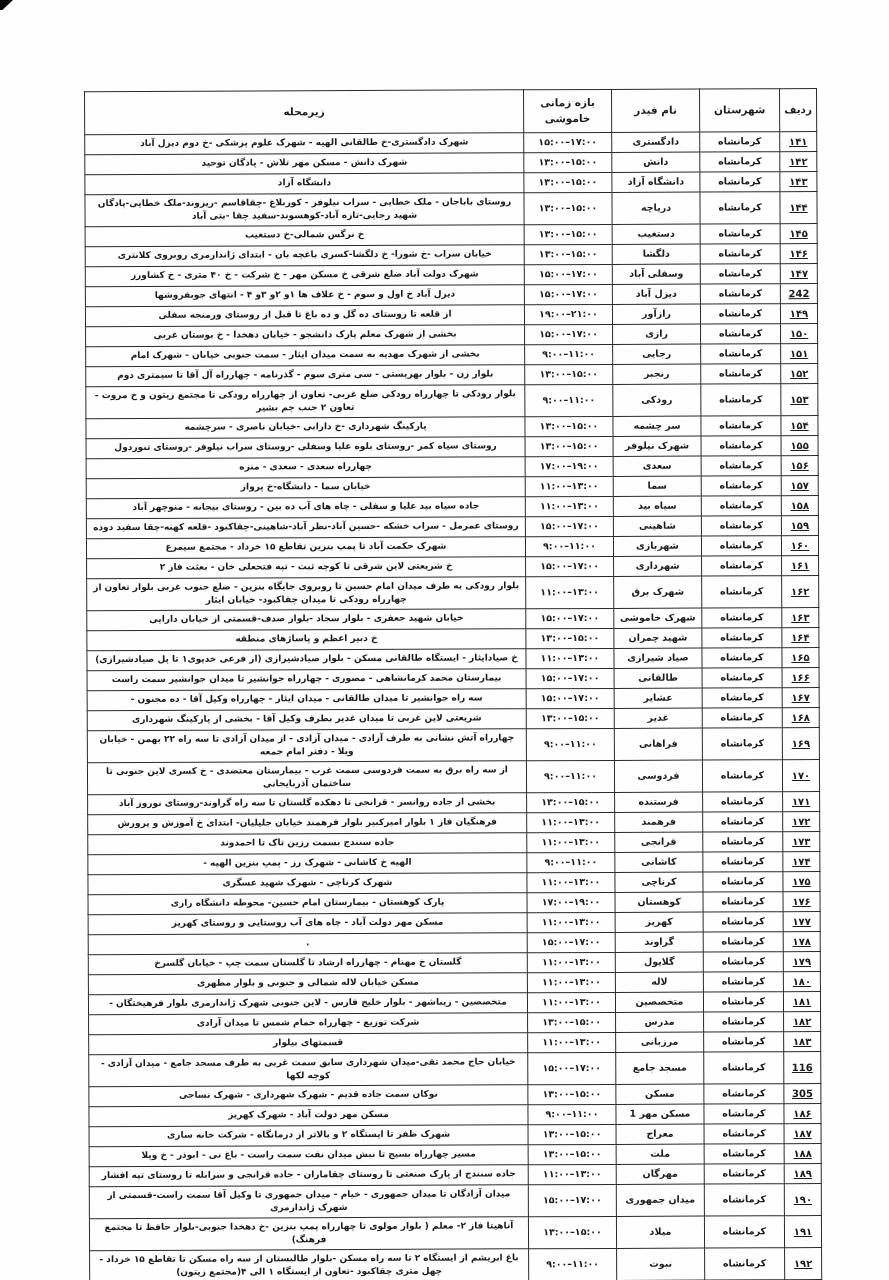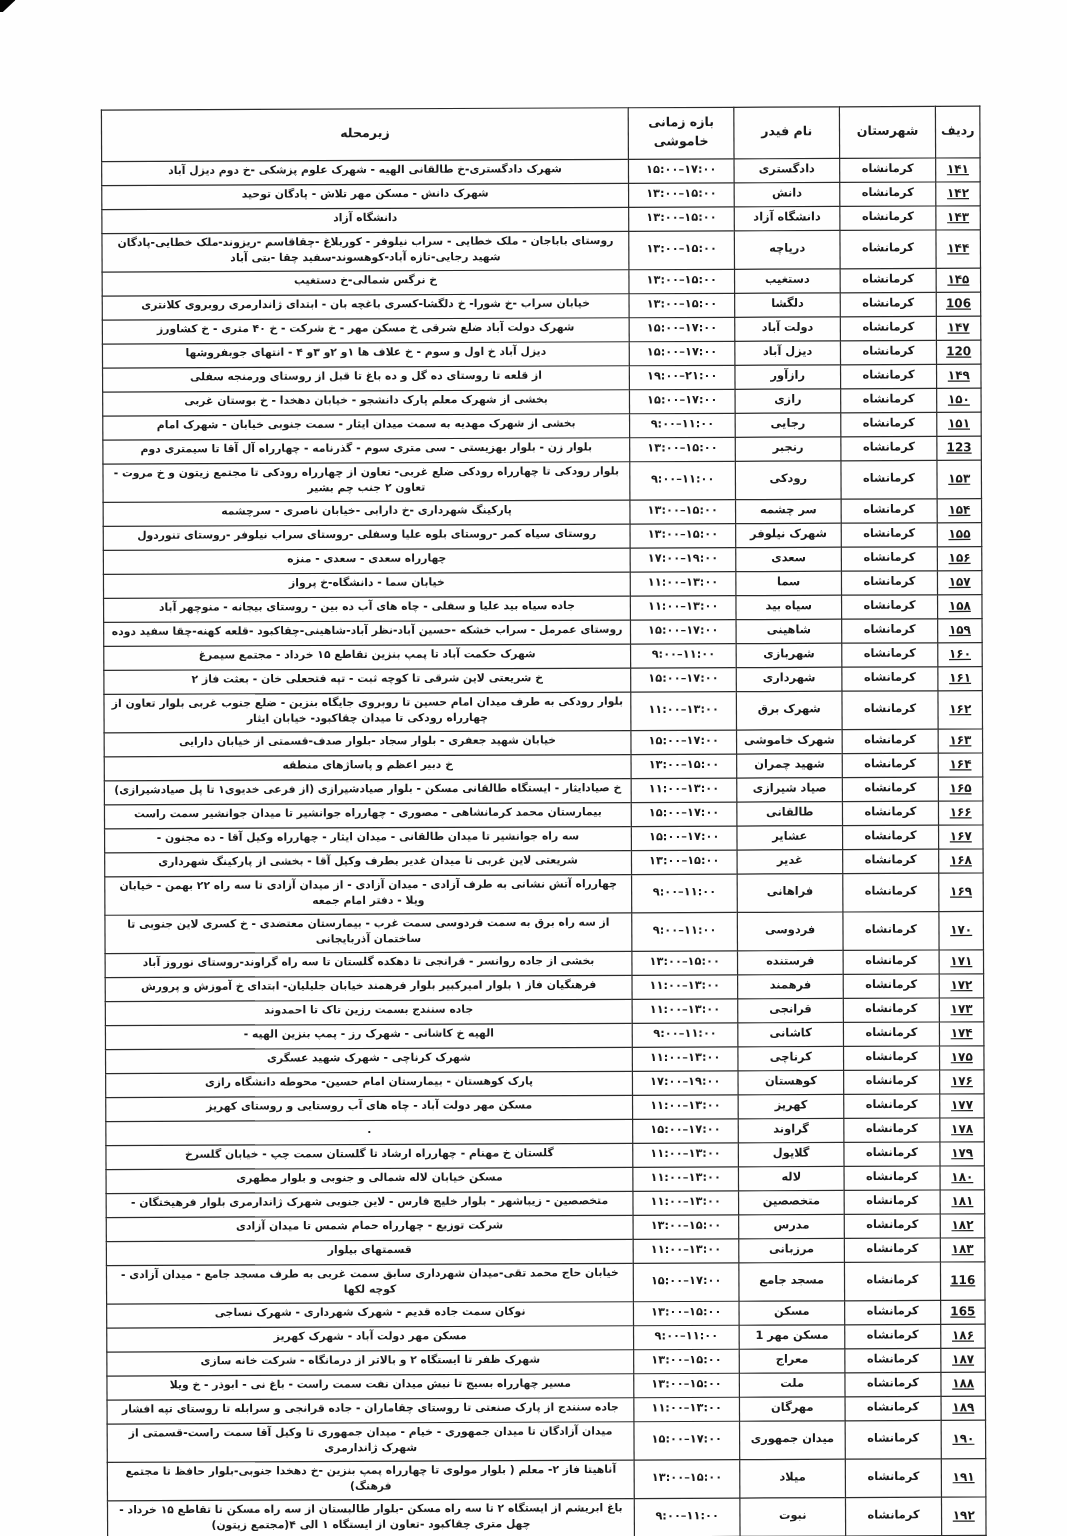--- a/index.html
+++ b/index.html
@@ -91,35 +91,35 @@
           <td class="cell-area">روستای باباجان - ملک خطایی - سراب نیلوفر - کوربلاغ -چقاقاسم -ریزوند-ملک خطایی-پادگان شهید رجایی-تازه آباد-کوهسوند-سفید چقا -بتی آباد</td>
         </tr>
           <tr>
           <td class="cell-num">۱۴۵</td>
           <td class="cell-county">کرمانشاه</td>
           <td class="cell-feeder">دستغیب</td>
           <td class="cell-time">۱۳:۰۰–۱۵:۰۰</td>
           <td class="cell-area">خ نرگس شمالی-خ دستغیب</td>
         </tr>
           <tr>
-          <td class="cell-num">106</td>
+          <td class="cell-num">۱۴۶</td>
           <td class="cell-county">کرمانشاه</td>
           <td class="cell-feeder">دلگشا</td>
           <td class="cell-time">۱۳:۰۰–۱۵:۰۰</td>
           <td class="cell-area">خیابان سراب -خ شورا- خ دلگشا-کسری باغچه بان - ابتدای ژاندارمری روبروی کلانتری</td>
         </tr>
           <tr>
           <td class="cell-num">۱۴۷</td>
           <td class="cell-county">کرمانشاه</td>
-          <td class="cell-feeder">دولت آباد</td>
+          <td class="cell-feeder">وسفلی آباد</td>
           <td class="cell-time">۱۵:۰۰–۱۷:۰۰</td>
           <td class="cell-area">شهرک دولت آباد ضلع شرقی خ مسکن مهر - خ شرکت - خ ۴۰ متری - خ کشاورز</td>
         </tr>
           <tr>
-          <td class="cell-num">120</td>
+          <td class="cell-num">242</td>
           <td class="cell-county">کرمانشاه</td>
           <td class="cell-feeder">دیزل آباد</td>
           <td class="cell-time">۱۵:۰۰–۱۷:۰۰</td>
           <td class="cell-area">دیزل آباد خ اول و سوم - خ علاف ها ۱و ۲و ۳و ۴ - انتهای جوبفروشها</td>
         </tr>
           <tr>
           <td class="cell-num">۱۴۹</td>
           <td class="cell-county">کرمانشاه</td>
           <td class="cell-feeder">رازآور</td>
           <td class="cell-time">۱۹:۰۰–۲۱:۰۰</td>
@@ -133,21 +133,21 @@
           <td class="cell-area">بخشی از شهرک معلم پارک دانشجو - خیابان دهخدا - خ بوستان غربی</td>
         </tr>
           <tr>
           <td class="cell-num">۱۵۱</td>
           <td class="cell-county">کرمانشاه</td>
           <td class="cell-feeder">رجایی</td>
           <td class="cell-time">۹:۰۰–۱۱:۰۰</td>
           <td class="cell-area">بخشی از شهرک مهدیه به سمت میدان ایثار - سمت جنوبی خیابان - شهرک امام</td>
         </tr>
           <tr>
-          <td class="cell-num">123</td>
+          <td class="cell-num">۱۵۲</td>
           <td class="cell-county">کرمانشاه</td>
           <td class="cell-feeder">رنجبر</td>
           <td class="cell-time">۱۳:۰۰–۱۵:۰۰</td>
           <td class="cell-area">بلوار زن - بلوار بهزیستی - سی متری سوم - گذرنامه - چهارراه آل آقا تا سیمتری دوم</td>
         </tr>
           <tr>
           <td class="cell-num">۱۵۳</td>
           <td class="cell-county">کرمانشاه</td>
           <td class="cell-feeder">رودکی</td>
           <td class="cell-time">۹:۰۰–۱۱:۰۰</td>
@@ -364,21 +364,21 @@
           <td class="cell-area">قسمتهای بیلوار</td>
         </tr>
           <tr>
           <td class="cell-num">116</td>
           <td class="cell-county">کرمانشاه</td>
           <td class="cell-feeder">مسجد جامع</td>
           <td class="cell-time">۱۵:۰۰–۱۷:۰۰</td>
           <td class="cell-area">خیابان حاج محمد تقی-میدان شهرداری سابق سمت غربی به طرف مسجد جامع - میدان آزادی - کوچه لکها</td>
         </tr>
           <tr>
-          <td class="cell-num">165</td>
+          <td class="cell-num">305</td>
           <td class="cell-county">کرمانشاه</td>
           <td class="cell-feeder">مسکن</td>
           <td class="cell-time">۱۳:۰۰–۱۵:۰۰</td>
           <td class="cell-area">نوکان سمت جاده قدیم - شهرک شهرداری - شهرک نساجی</td>
         </tr>
           <tr>
           <td class="cell-num">۱۸۶</td>
           <td class="cell-county">کرمانشاه</td>
           <td class="cell-feeder">مسکن مهر 1</td>
           <td class="cell-time">۹:۰۰–۱۱:۰۰</td>

